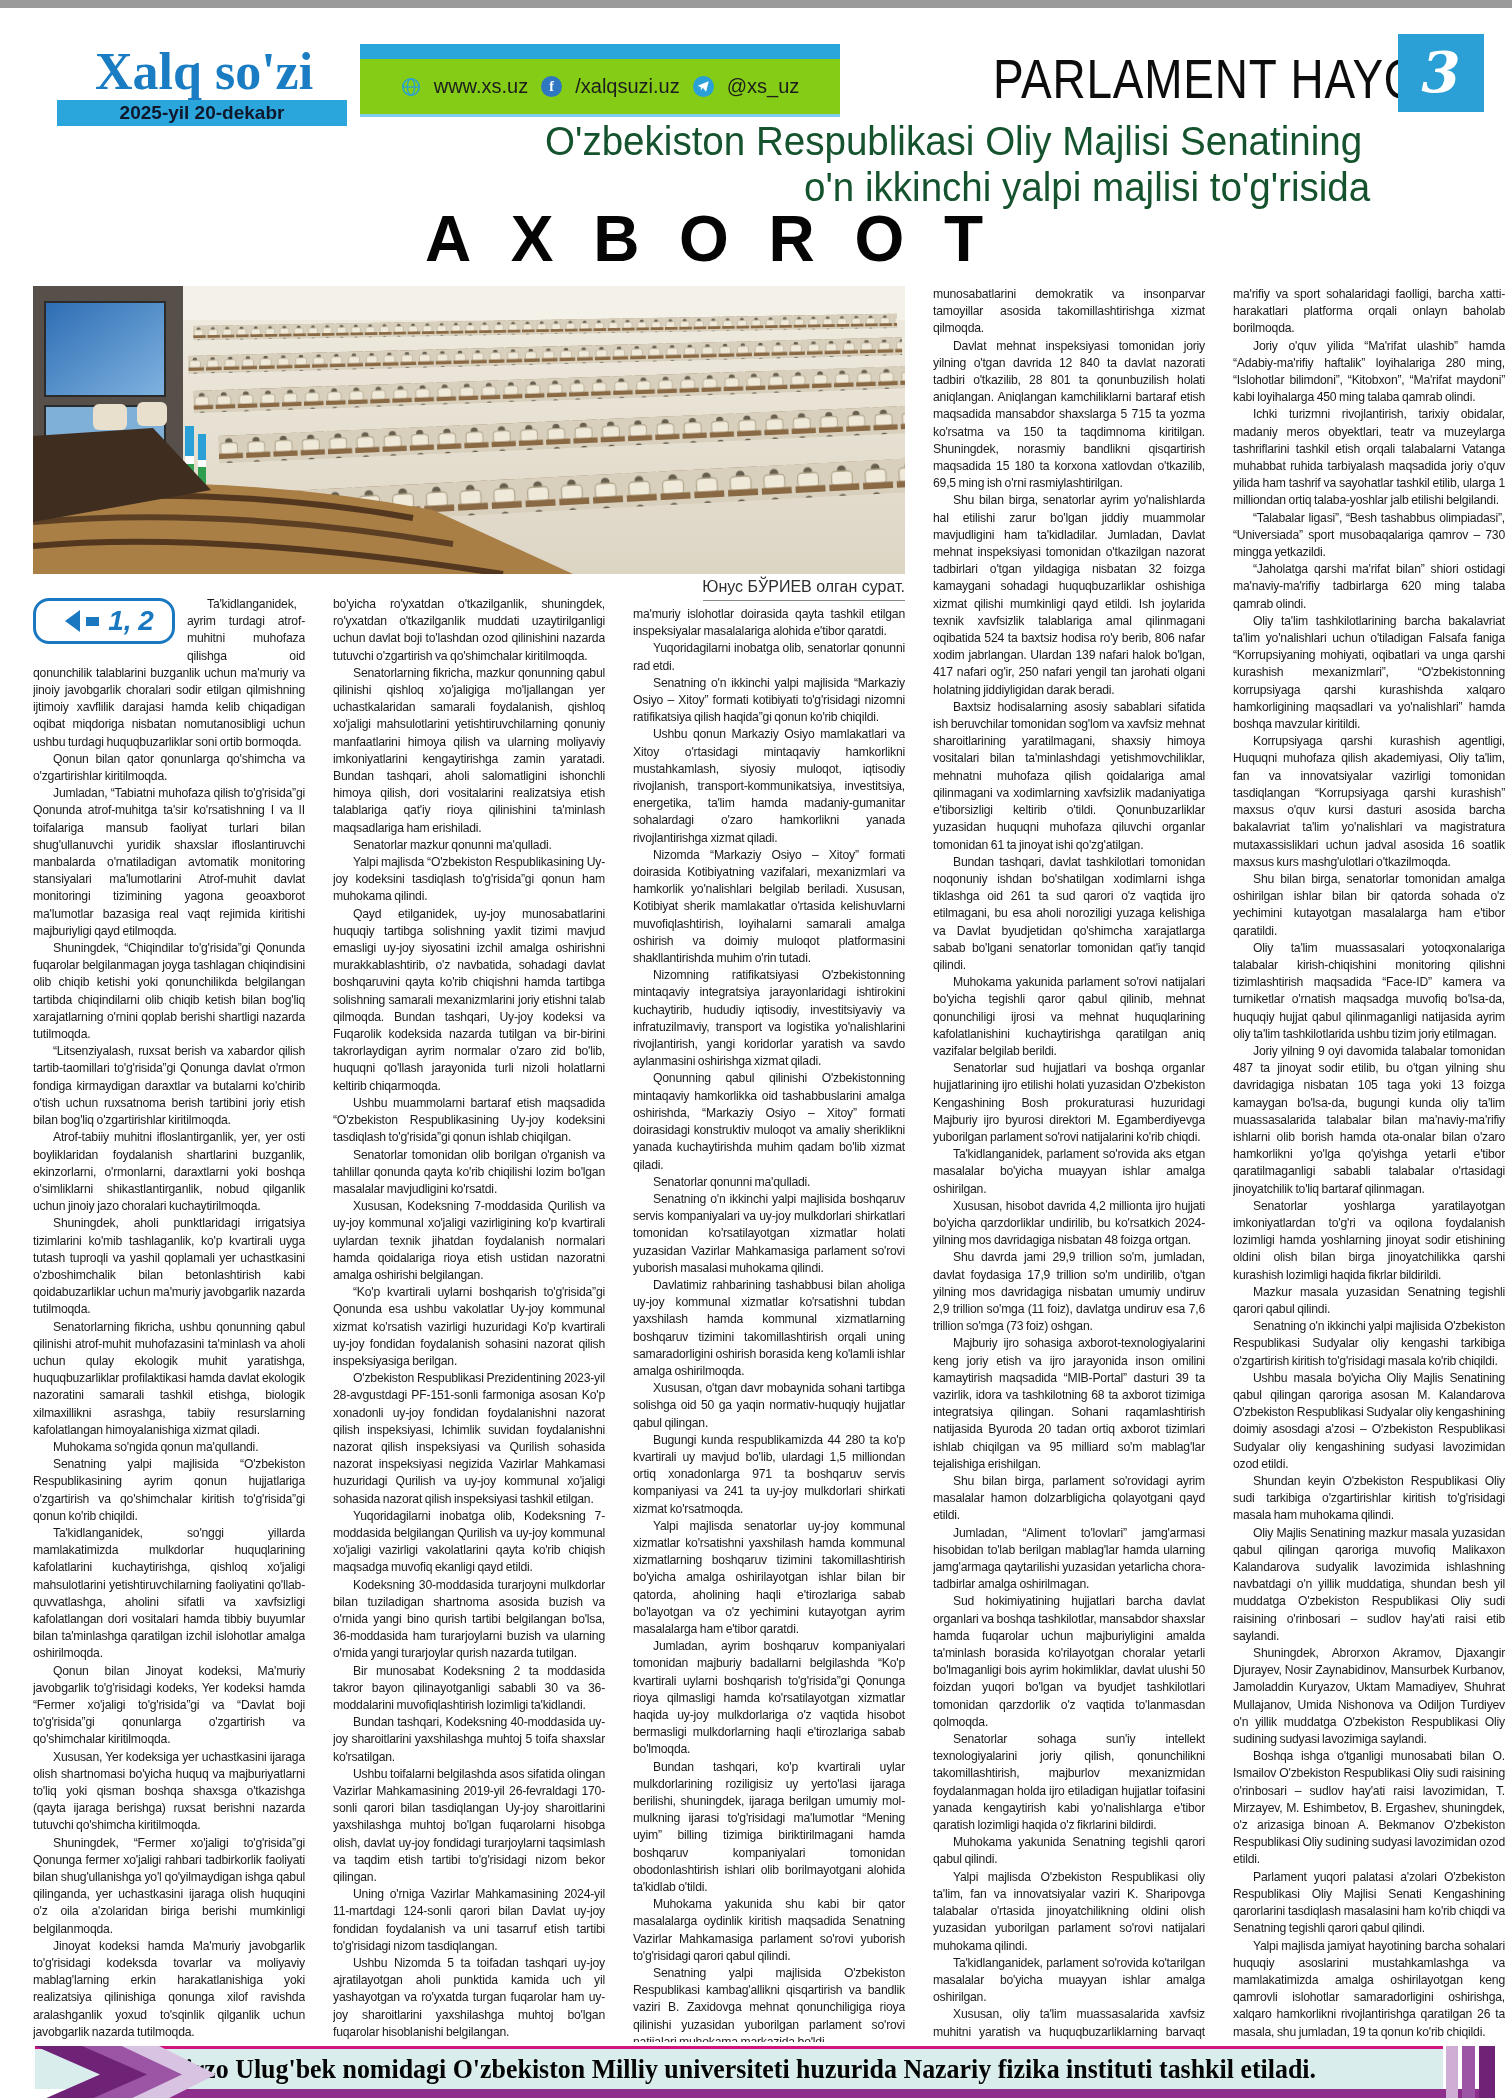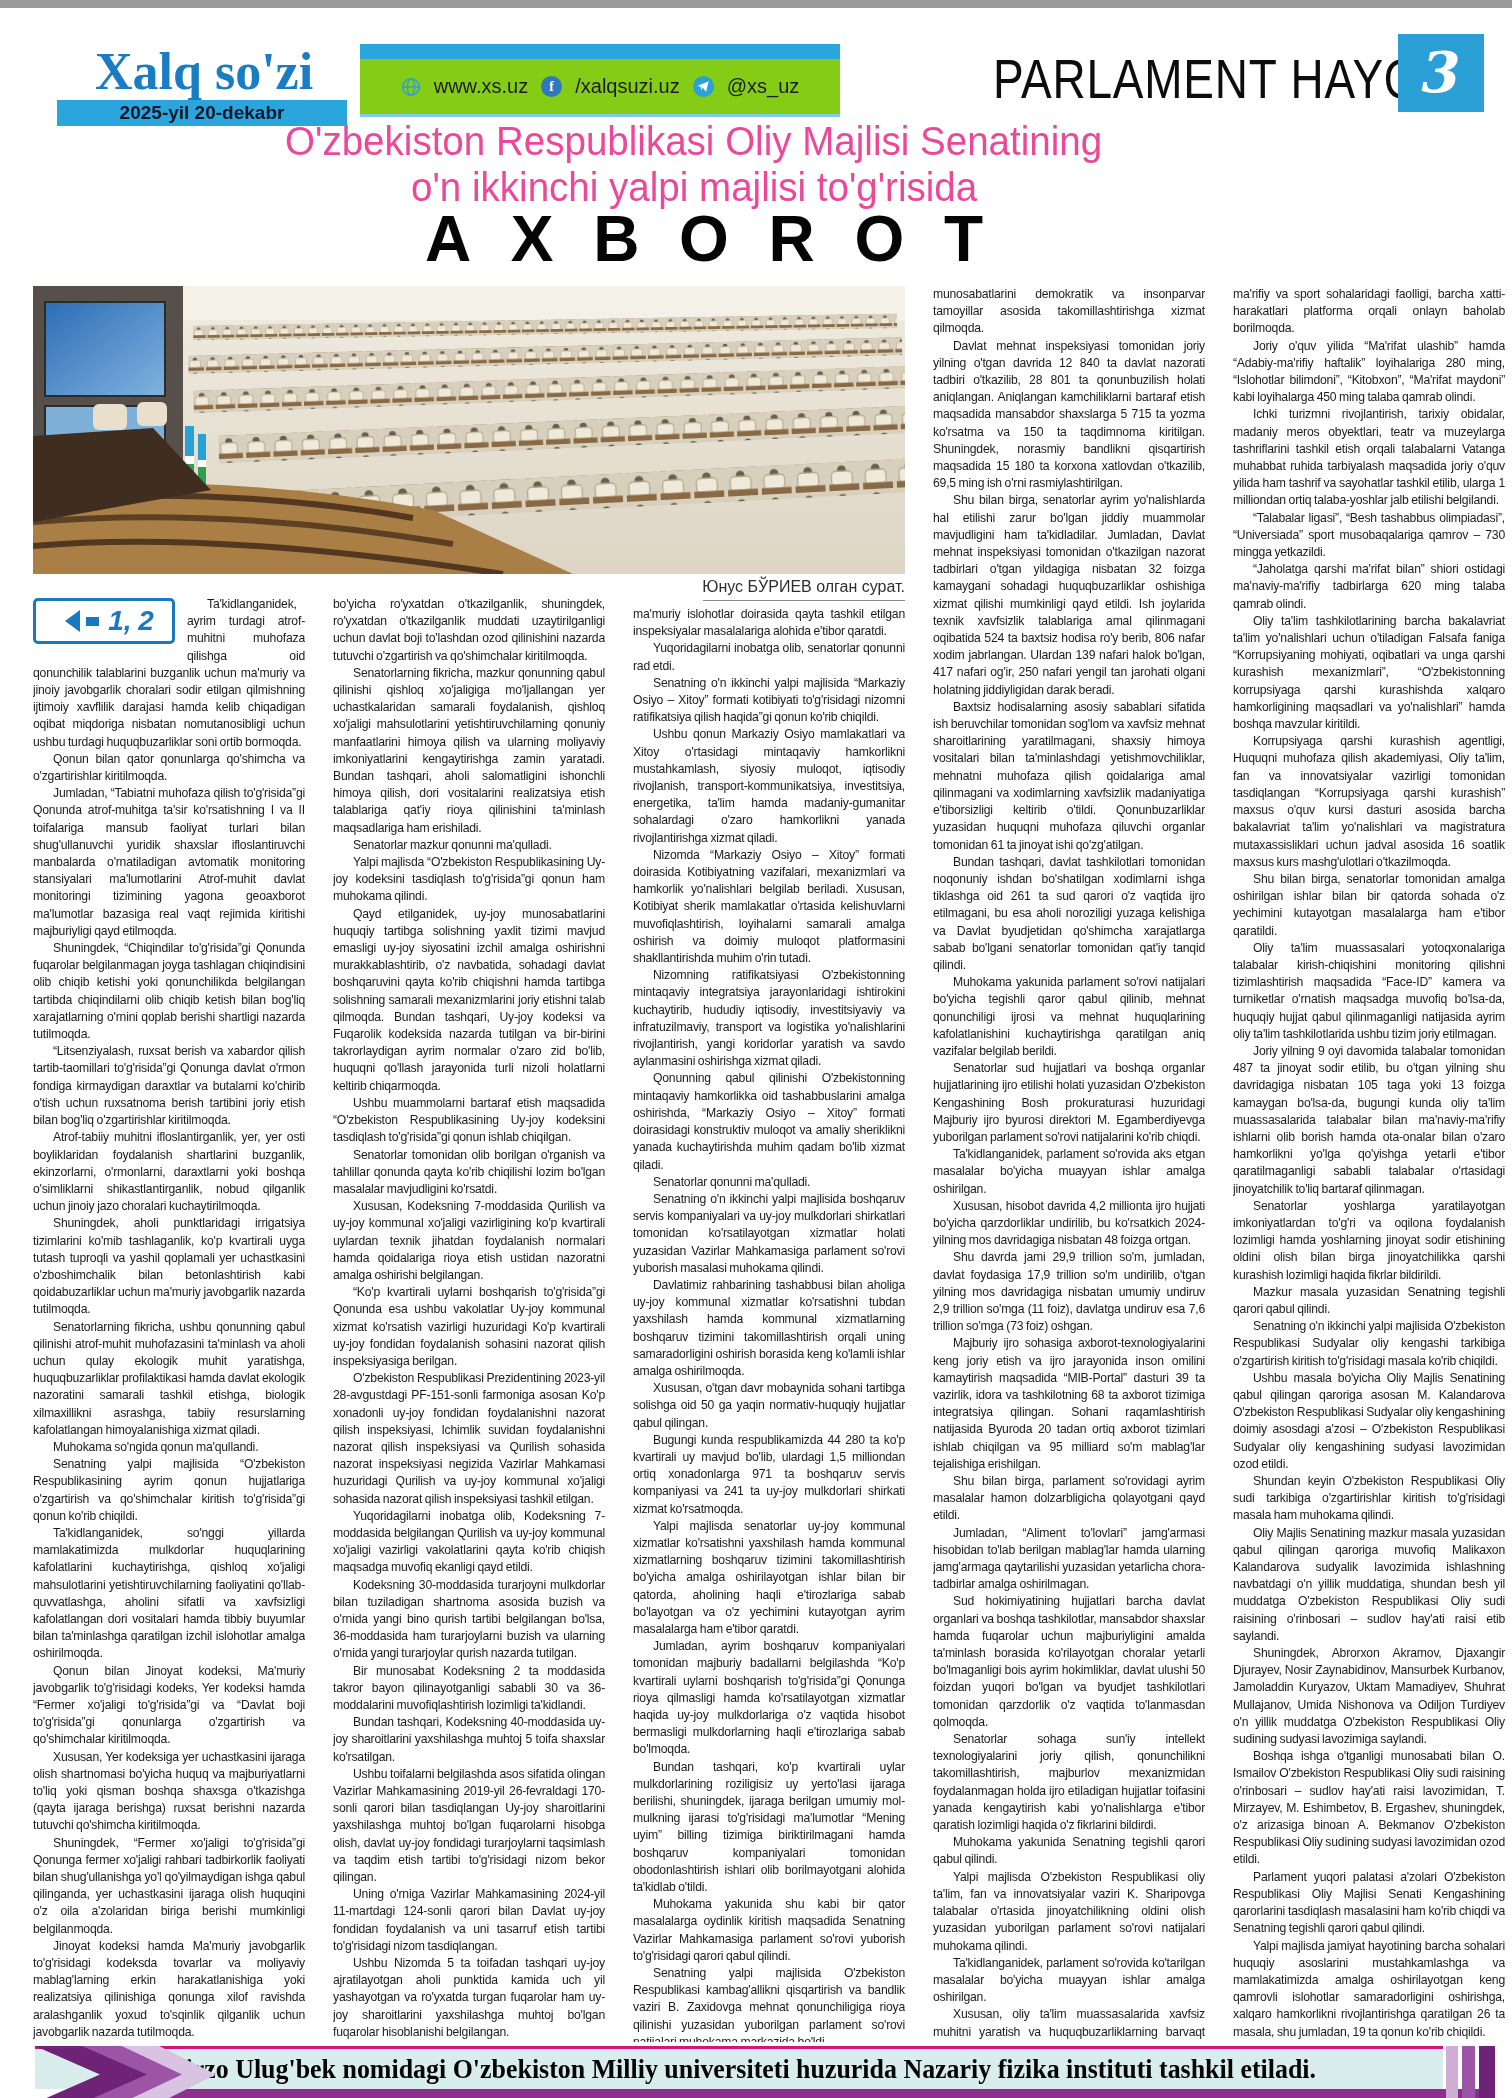--- a/index.html
+++ b/index.html
@@ -37,21 +37,21 @@
     position:absolute; left:993px; top:38px; font-size:56px; font-weight:normal;
     color:#0d0d0d; white-space:nowrap; transform:scaleX(0.82); transform-origin:left center;
     letter-spacing:1px;
   }
   #pagenum {
     position:absolute; left:1398px; top:26px; width:86px; height:78px; background:#2aa0d6;
     color:#ffffff; font-family:"DejaVu Serif", serif; font-style:italic; font-weight:bold;
     font-size:56px; text-align:center; line-height:76px;
   }
   
-  .hline { position:absolute; left:0; width:1388px; text-align:center; color:#ec4899; }
+  .hline { position:absolute; left:0; width:1388px; text-align:right; color:#14532d; }
   #hl1 { top:110px; } #hl2 { top:156px; }
   .hline > span { display:inline-block; transform:scaleX(0.94); font-size:41px; }
   #bigtitle {
     position:absolute; left:0; top:194px; width:1408px; text-align:center;
     font-size:64px; font-weight:bold; color:#050505;
     letter-spacing:0.62em; text-indent:0.62em;
   }
   
   #photo { position:absolute; left:33px; top:278px; width:872px; height:288px; overflow:hidden; }
   #caption {
@@ -68,21 +68,21 @@
   .col p { text-indent:20px; }
   .col p.cont { text-indent:0; }
   #col1 { left:33px;   top:588px; height:1446px; }
   #col2 { left:333px;  top:588px; height:1446px; }
   #col3 { left:633px;  top:598px; height:1436px; }
   #col4 { left:933px;  top:278px; height:1756px; }
   #col5 { left:1233px; top:278px; height:1756px; }
   
   #marker {
     float:left; width:142px; height:46px; margin:2px 12px 4px 0;
-    border:3px solid #1a78c0; border-radius:5px; background:#fff;
+    border:3px solid #1a78c0; border-radius:16px; background:#fff;
     display:flex; align-items:center; justify-content:center; gap:9px;
   }
   #marker .tri { width:0; height:0; border:11px solid transparent; border-right:15px solid #1a78c0; }
   #marker .tail { width:13px; height:9px; background:#1a78c0; margin-left:-3px; }
   #marker .mlabel { color:#1a78c0; font-weight:bold; font-style:italic; font-size:28px; line-height:1; }
   
   #footer-rule  { position:absolute; left:35px; top:2038px; width:1408px; height:3px; background:#d2147e; }
   #footer-band  {
     position:absolute; left:35px; top:2041px; width:1408px; height:40px; background:#d9edec;
     display:flex; align-items:center; justify-content:center;

